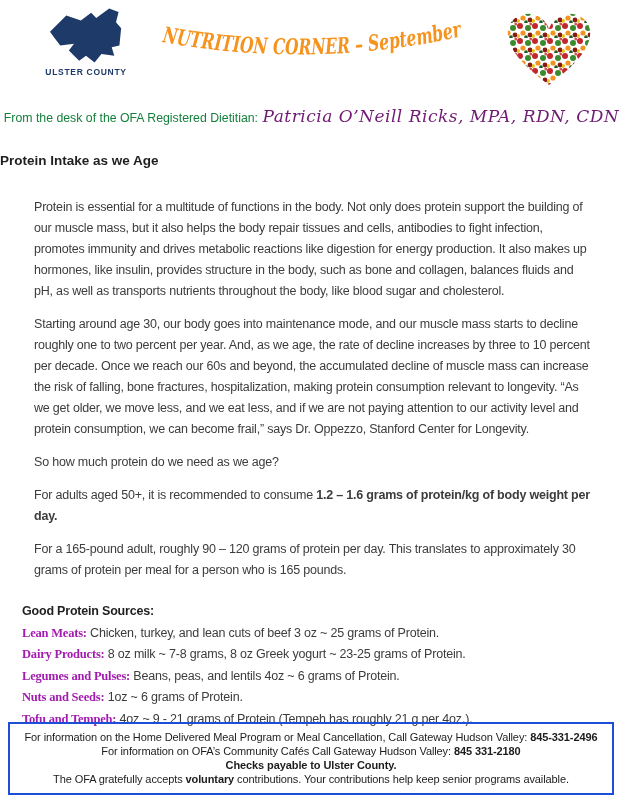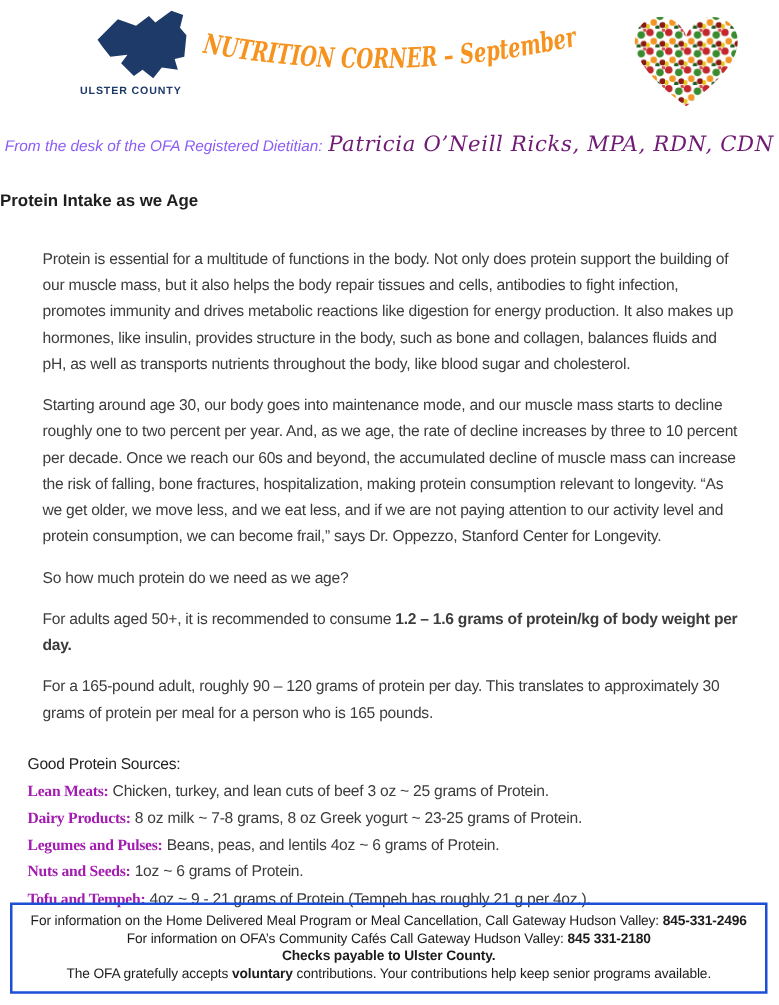--- a/index.html
+++ b/index.html
@@ -2,38 +2,38 @@
 <html><head>
 <meta charset="utf-8">
 <style>
   html,body{margin:0;padding:0;background:#fff;}
   .page{
     position:relative;width:623px;height:804px;background:#ffffff;
     font-family:"Liberation Sans",sans-serif;color:#3c3c3c;overflow:hidden;
   }
   
   .header{position:relative;height:96px;}
-  .logo{position:absolute;left:64px;top:6px;width:100px;}
+  .logo{position:absolute;left:36px;top:6px;width:100px;text-align:center;}
   .logo svg{display:block;margin:0 auto;}
   .logo-caption{font-size:8.5px;font-weight:bold;color:#1e3a68;letter-spacing:0.7px;margin-top:1px;white-space:nowrap;}
   .title-wrap{position:absolute;left:158px;top:20px;width:314px;height:56px;}
   .title-text{font-family:"DejaVu Serif",serif;font-style:italic;font-weight:bold;font-size:22px;fill:#f6921e;}
   .heart{position:absolute;left:502px;top:8px;}
   
   .byline{margin-top:10px;text-align:center;white-space:nowrap;}
-  .byline-prefix{font-style:italic;font-size:12.3px;color:#8b5cf6;}
+  .byline-prefix{font-size:12.3px;color:#15803d;}
   .byline-name{font-family:"DejaVu Serif",serif;font-style:italic;font-size:17px;color:#701a75;letter-spacing:0.5px;}
   
   .article-heading{margin-top:27px;text-align:left;font-weight:bold;font-size:13.5px;color:#1f1f1f;}
   .body-text{margin:29px 21px 0 22px;font-size:12.5px;line-height:21px;letter-spacing:-0.2px;color:#3c3c3c;}
   .body-text p{margin:12px;}
   .b{font-weight:bold;}
   
   .sources{margin:20px 21px 0 22px;font-size:12.5px;line-height:21.5px;letter-spacing:-0.2px;color:#3c3c3c;}
-  .sources-heading{font-weight:normal;color:#1f1f1f;}
+  .sources-heading{font-weight:bold;color:#1f1f1f;}
   .source-item{margin:0;}
   .source-label{font-weight:bold;color:#a21caf;font-family:Liberation Serif, serif;}
   
   .footer-box{
     position:absolute;left:8px;right:9px;bottom:9px;
     border:2px solid #1d4ed8;padding:6px 4px 7px 4px;
     text-align:center;font-size:11px;line-height:14px;letter-spacing:-0.1px;color:#1c1c1c;
   }
   .footer-line{white-space:nowrap;}
 </style>

